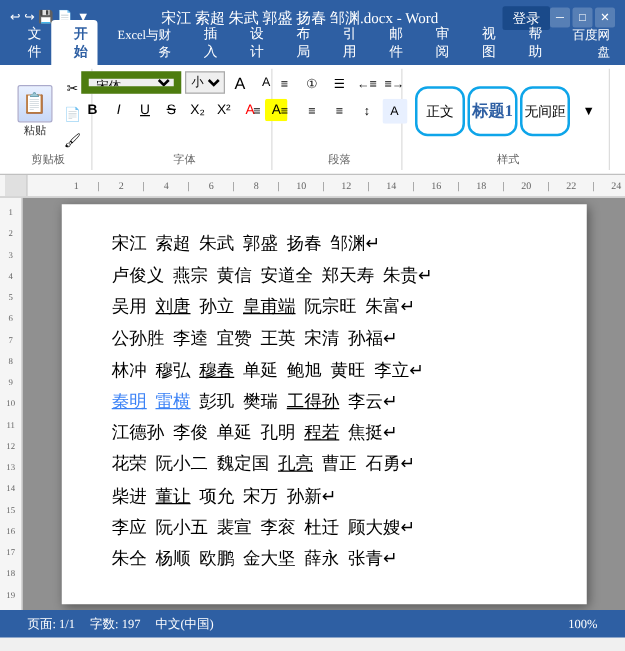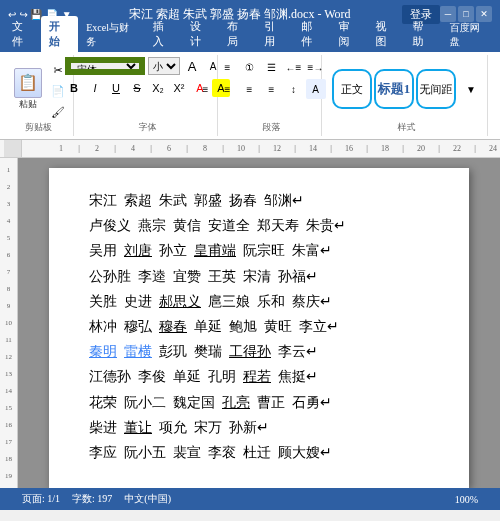--- a/index.html
+++ b/index.html
@@ -53,20 +53,21 @@
       cursor: pointer;
     }
 
     
     #ribbon-tabs {
       background: #2e5fa3;
       display: flex;
       height: 24px;
       align-items: flex-end;
       padding: 0 4px;
+      text-align: right;
     }
     .ribbon-tab {
       padding: 3px 8px;
       font-size: 11px;
       color: white;
       cursor: pointer;
       border-radius: 3px 3px 0 0;
     }
     .ribbon-tab.active {
       background: white;
@@ -253,20 +254,21 @@
       line-height: 17px;
     }
 
     #page-container {
       flex: 1;
       overflow: auto;
       display: flex;
       justify-content: center;
       padding: 10px;
       background: #909090;
+      align-items: center;
     }
 
     #page {
       background: white;
       width: 420px;
       min-height: 320px;
       padding: 20px 40px;
       box-shadow: 2px 2px 8px rgba(0,0,0,0.4);
       font-family: 'SimSun', serif;
       font-size: 14px;
@@ -484,27 +486,27 @@
     <div class="v-ruler-mark">20</div>
 
   </div>
 
   <div id="page-container">
     <div id="page">
       <div class="doc-line">宋江  索超  朱武  郭盛  扬春  邹渊↵</div>
       <div class="doc-line">卢俊义  燕宗  黄信  安道全  郑天寿  朱贵↵</div>
       <div class="doc-line">吴用  <span class="underline-text">刘唐</span>  孙立  <span class="underline-text">皇甫端</span>  阮宗旺  朱富↵</div>
       <div class="doc-line">公孙胜  李逵  宜赞  王英  宋清  孙福↵</div>
-      <div class="doc-line">关胜  史进  <span class="underline-text">郝思义</span>  扈三娘  乐和  蔡庆↵</div>
       <div class="doc-line">林冲  穆弘  <span class="underline-text">穆春</span>  单延  鲍旭  黄旺  李立↵</div>
       <div class="doc-line"><span class="link-style">秦明</span>  <span class="link-style">雷横</span>  彭玑  樊瑞  <span class="underline-text">工得孙</span>  李云↵</div>
       <div class="doc-line">江德孙  李俊  单延  孔明  <span class="underline-text">程若</span>  焦挺↵</div>
       <div class="doc-line">花荣  阮小二  魏定国  <span class="underline-text">孔亮</span>  曹正  石勇↵</div>
       <div class="doc-line">柴进  <span class="underline-text">董让</span>  项允  宋万  孙新↵</div>
       <div class="doc-line">李应  阮小五  裴宣  李衮  杜迁  顾大嫂↵</div>
+      <div class="doc-line">朱仝  杨顺  欧鹏  金大坚  薛永  张青↵</div>
 
     </div>
   </div>
 </div>
 
 <div id="status-bar">
   <span class="status-item">页面: 1/1</span>
   <span class="status-item">字数: 197</span>
   <span class="status-item">中文(中国)</span>
   <span style="flex:1;"></span>

